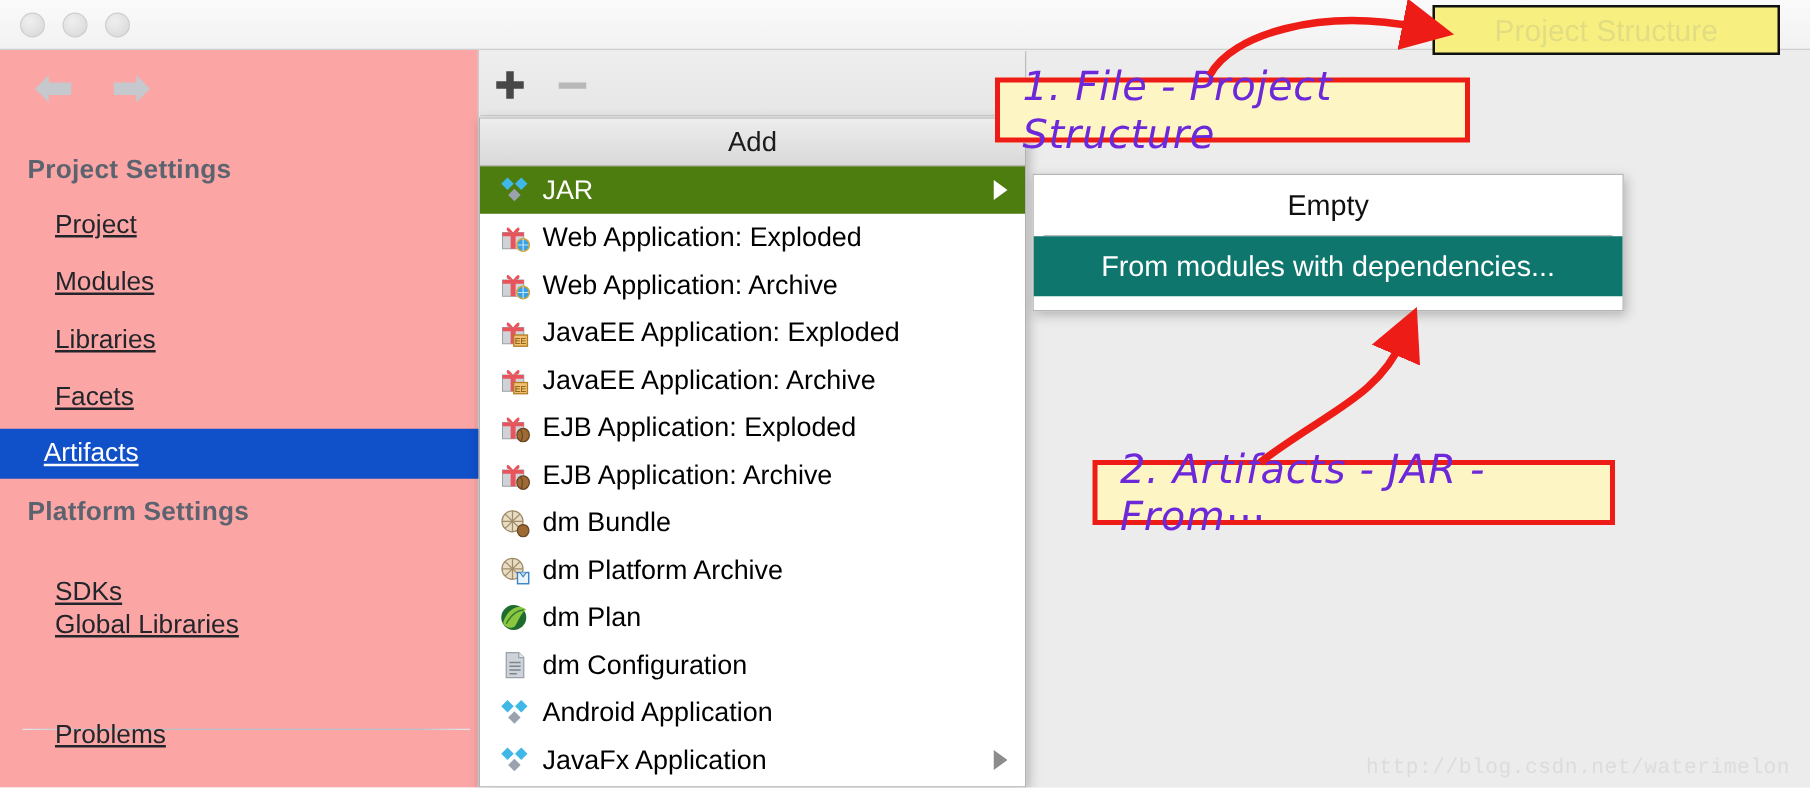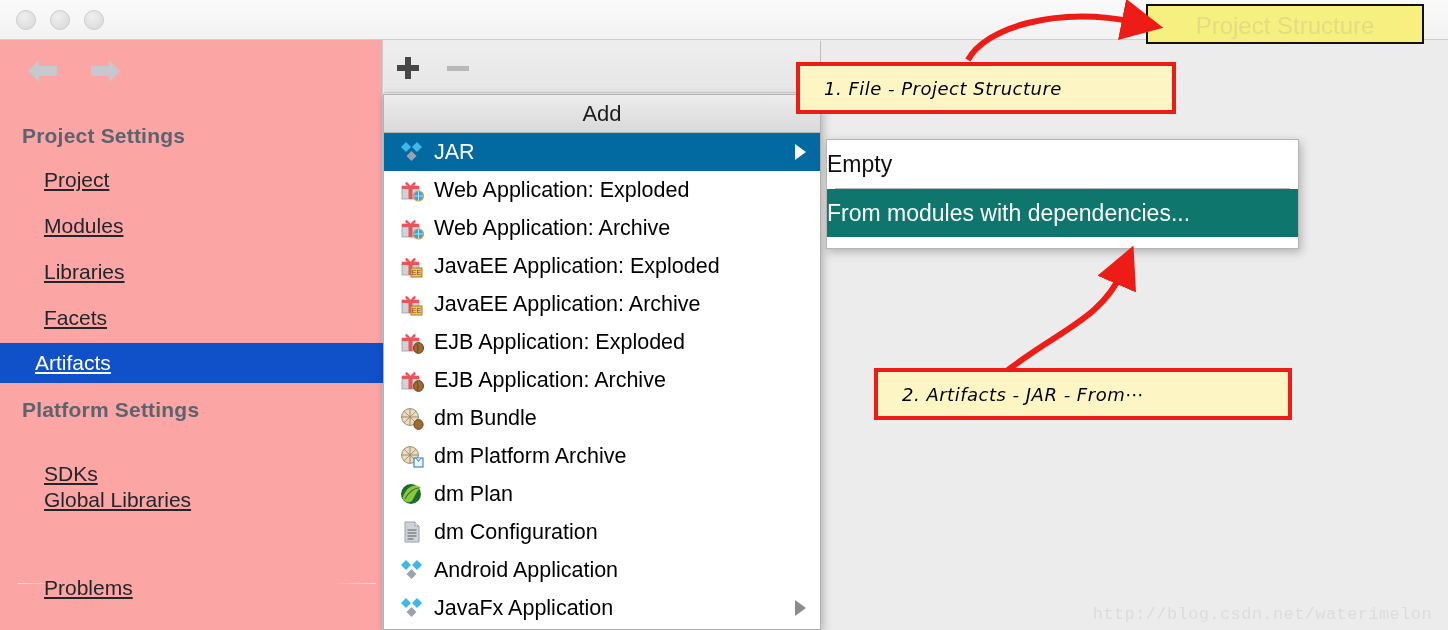--- a/index.html
+++ b/index.html
@@ -104,21 +104,21 @@
   }
   .menu-list { position: relative; }
   .menu-row {
     position: relative;
     height: 38px;
     display: flex; align-items: center;
     padding-left: 13px;
     font-size: 21.5px; color: #000000;
     white-space: nowrap;
   }
-  .menu-row.selected { background: #0369a1; color: #ffffff; }
+  .menu-row.selected { background: #4d7c0f; color: #ffffff; }
   .menu-row .mi-icon {
     width: 30px; height: 26px;
     margin-right: 7px;
     flex: 0 0 30px;
     display: flex; align-items: center; justify-content: center;
   }
   .menu-row .mi-icon svg { display: block; }
   .submenu-arrow {
     position: absolute; right: 14px; top: 50%;
     margin-top: -8px;
@@ -133,21 +133,21 @@
   .submenu {
     position: absolute; left: 826px; top: 139px;
     width: 473px; height: 110px;
     background: #ffffff;
     border: 1px solid #b5b5b5;
     box-shadow: 2px 3px 9px rgba(0,0,0,0.25);
   }
   .sub-row {
     height: 48px;
     display: flex; align-items: center;
-    font-size: 23px; color: #101010;
+    font-size: 23px; color: #101010; justify-content: center;
   }
   .sub-row.selected { background: #0f766e; color: #ffffff; }
   .sub-sep { height: 1px; background: #b9b9b9; margin: 0 8px; }
 
   
   .hl-box {
     position: absolute;
     background: #f7f081;
     border: 2px solid #111111;
   }
@@ -157,25 +157,25 @@
     text-align: center;
     font-size: 24px;
     color: #e2dd82;
     line-height: 40px;
   }
   .note {
     position: absolute;
     background: #fdf6c4;
     border: 4px solid #ee1c16;
     display: flex; align-items: center;
-    padding-left: 24px;
+    padding-left: 18px;
     font-family: "DejaVu Sans", sans-serif;
-    font-size: 18px;
+    font-size: 32px;
     font-style: italic;
-    color: #000000;
+    color: #6d28d9;
     letter-spacing: 0.5px;
   }
   .arrow-layer {
     position: absolute; left: 0; top: 0;
     width: 1448px; height: 630px;
     pointer-events: none;
   }
 
   .watermark {
     position: absolute; right: 16px; bottom: 6px;

